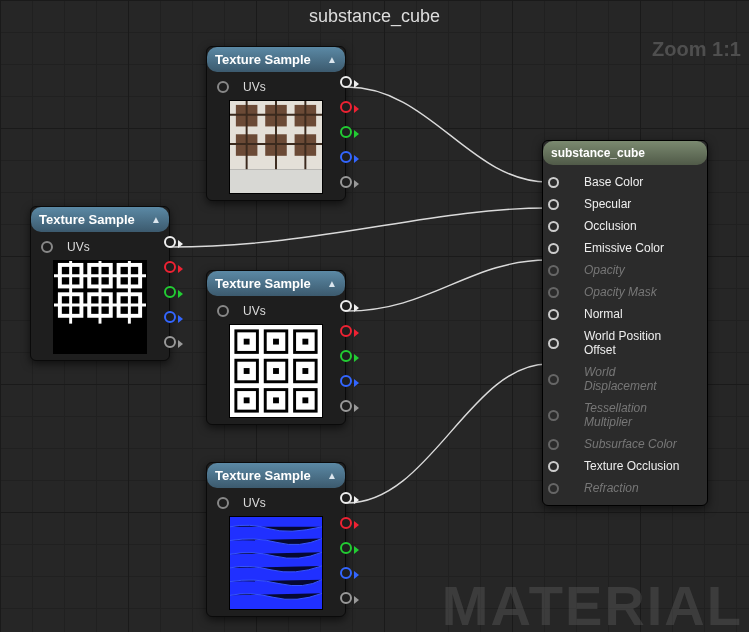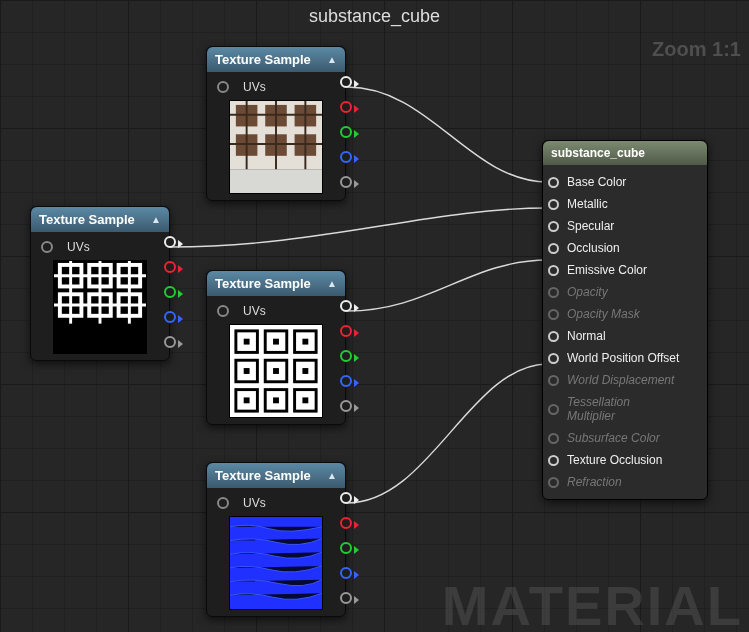--- a/index.html
+++ b/index.html
@@ -63,20 +63,21 @@
     display: flex;
     align-items: center;
     justify-content: space-between;
     padding: 5px 8px;
     border-top-left-radius: 6px;
     border-top-right-radius: 6px;
     background: linear-gradient(#5b89a5, #3c5a6e);
     color: #fff;
     font-size: 13px;
     font-weight: 600;
+    border-radius: 10px;
   }
   .node-header .tri {
     font-size: 10px;
     color: #dce6ee;
   }
   .node-body {
     padding: 6px 6px 6px 6px;
     position: relative;
   }
   .row-uvs {
@@ -143,21 +144,21 @@
     box-shadow: 0 3px 10px rgba(0,0,0,0.6);
     width: 166px;
   }
   .matnode .node-header{
     background: linear-gradient(#7b8a70, #505a48);
     font-size:12px;
   }
   .mat-inputs { padding: 6px 0 6px 0; }
   .mat-row {
     display:flex; align-items:center;
-    gap:8px;
+    gap:25px;
     padding: 4px 26px 4px 6px;
     font-size:12px;
     color:#eee;
     position:relative;
   }
   .mat-row.dim { color:#777;font-style:italic; }
   .mat-row .mpin{
     width:11px;height:11px;border-radius:50%;
     border:2px solid #ccc; background:#2b2b2b;
     flex-shrink:0;
@@ -350,24 +351,20 @@
   <div class="node-header">
     <span>substance_cube</span>
   </div>
   <div class="mat-inputs" id="mat-inputs">
       <div class="mat-row">
         <span class="mpin"></span>
         <span>Base Color</span>
       </div>
       <div class="mat-row">
         <span class="mpin"></span>
-        <span>Metallic</span>
-      </div>
-      <div class="mat-row">
-        <span class="mpin"></span>
         <span>Specular</span>
       </div>
       <div class="mat-row">
         <span class="mpin"></span>
         <span>Occlusion</span>
       </div>
       <div class="mat-row">
         <span class="mpin"></span>
         <span>Emissive Color</span>
       </div>

